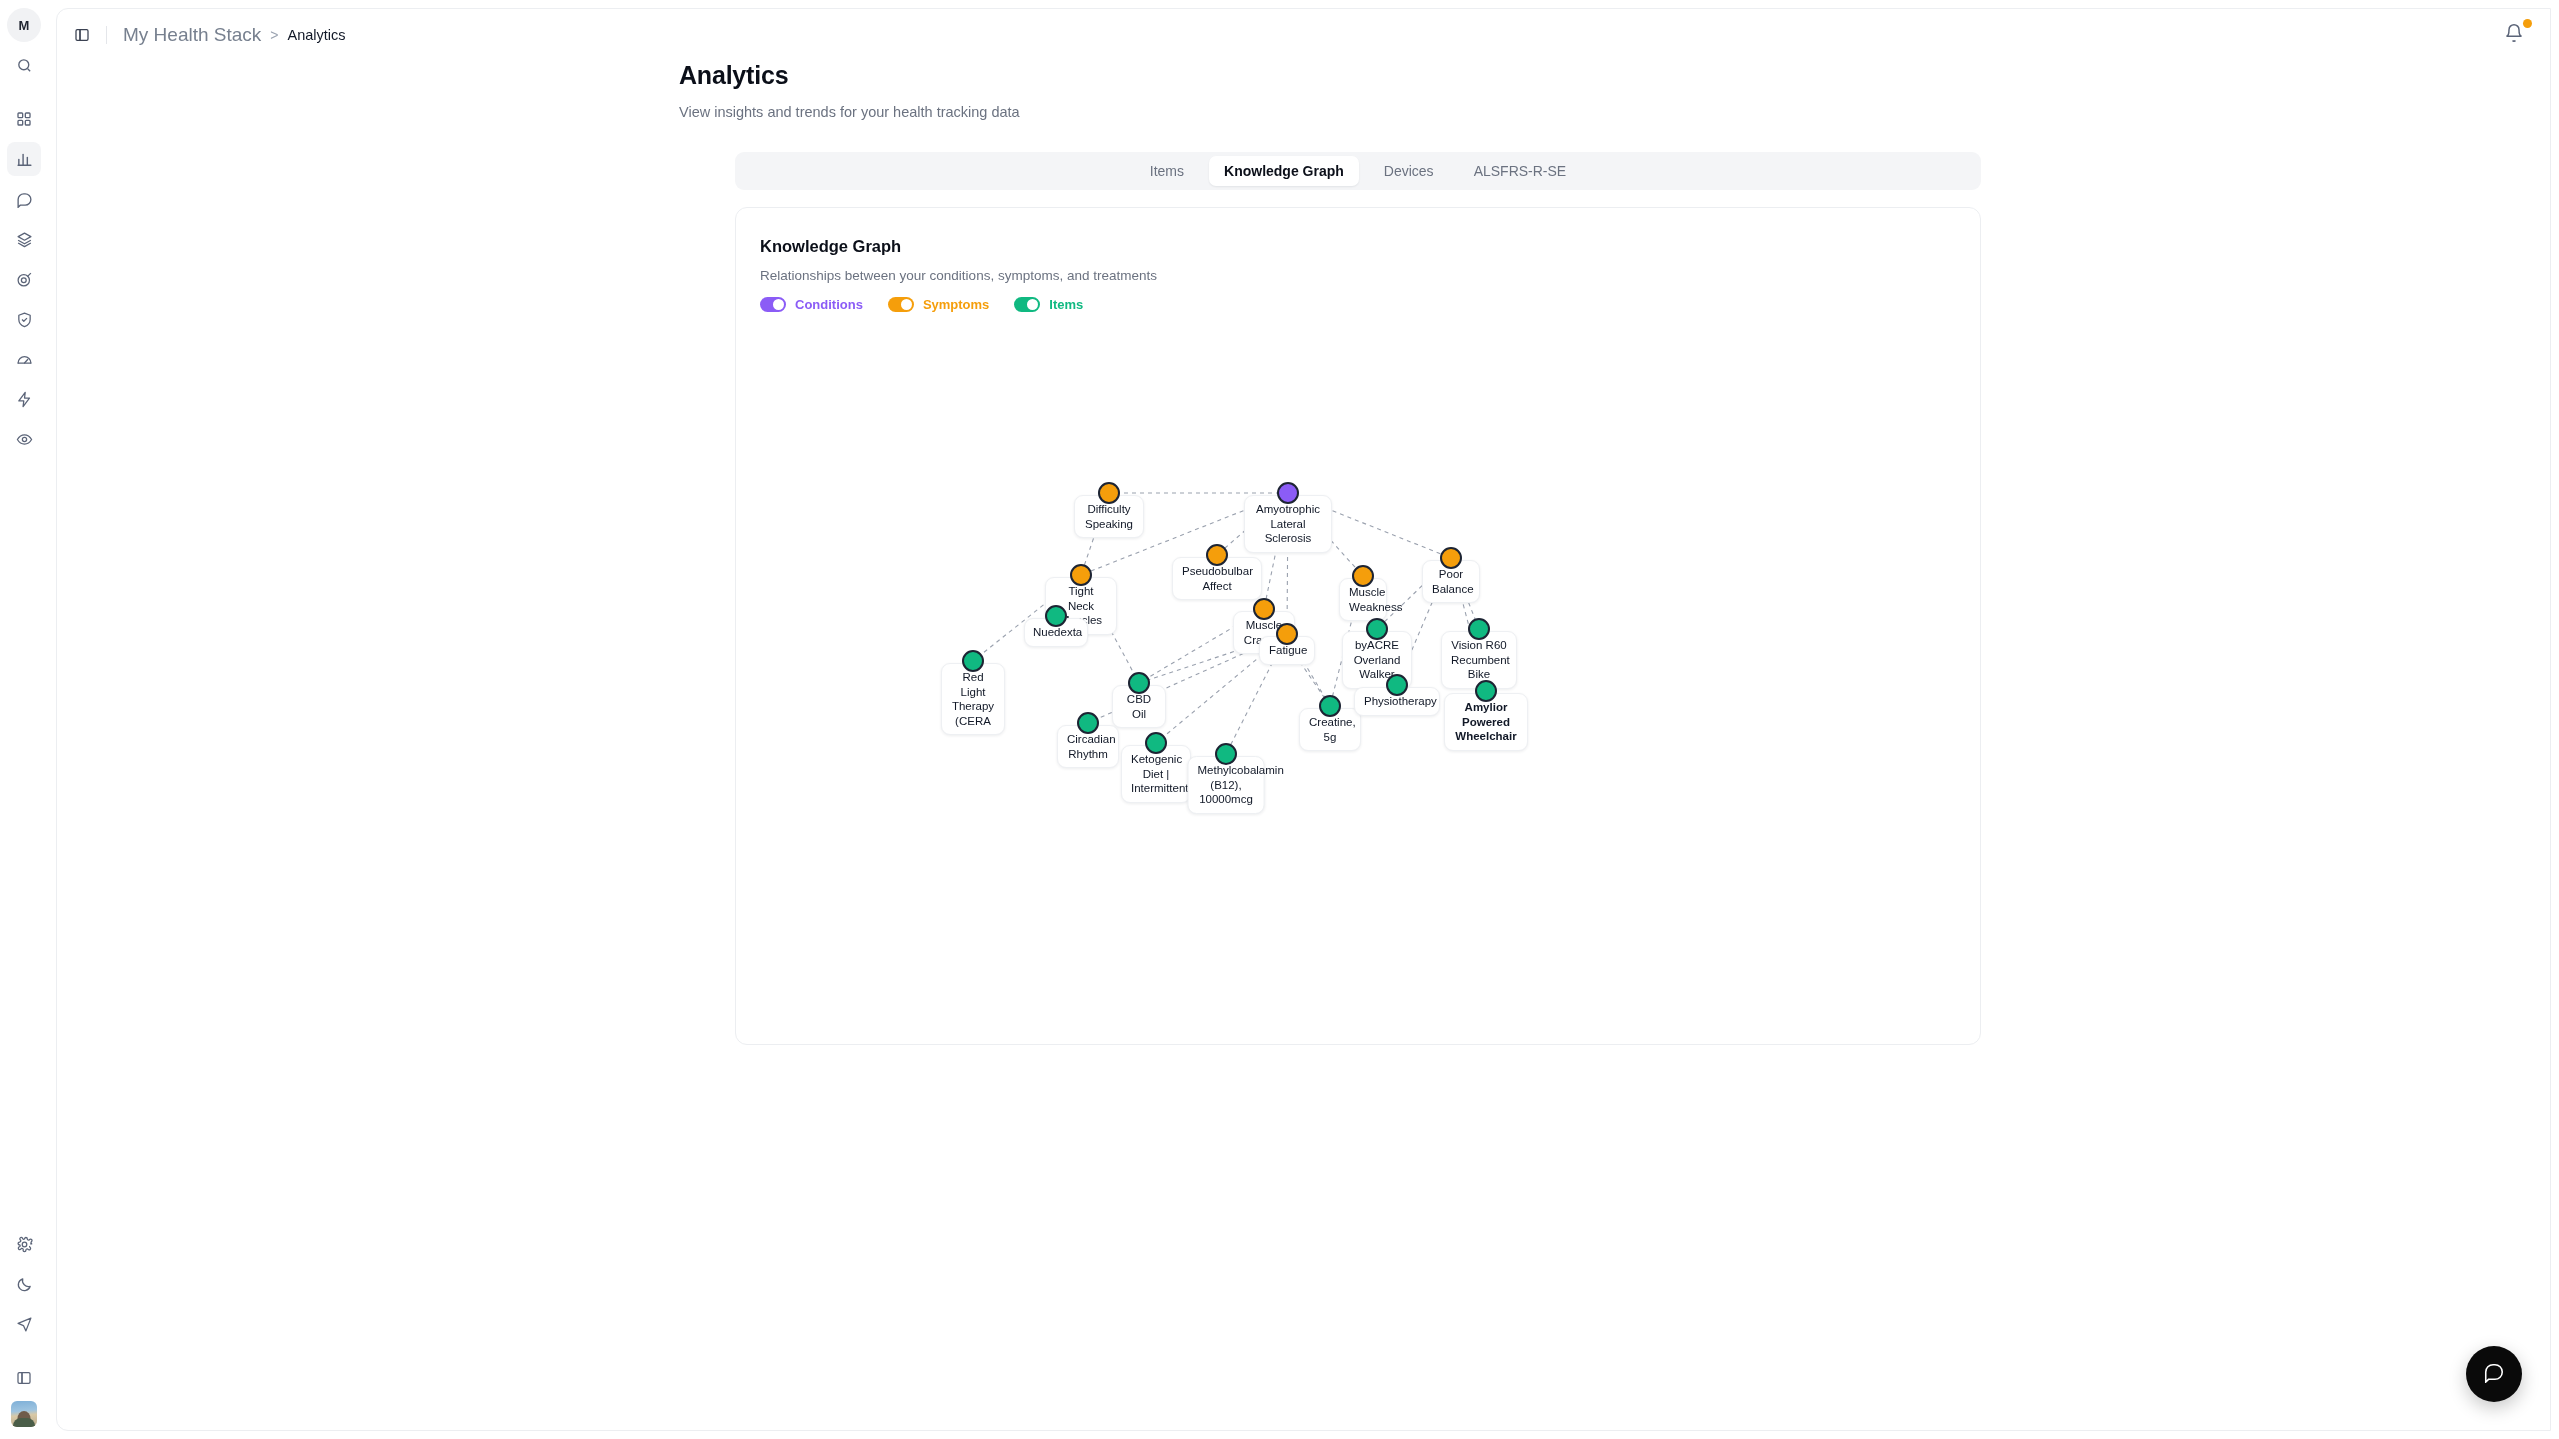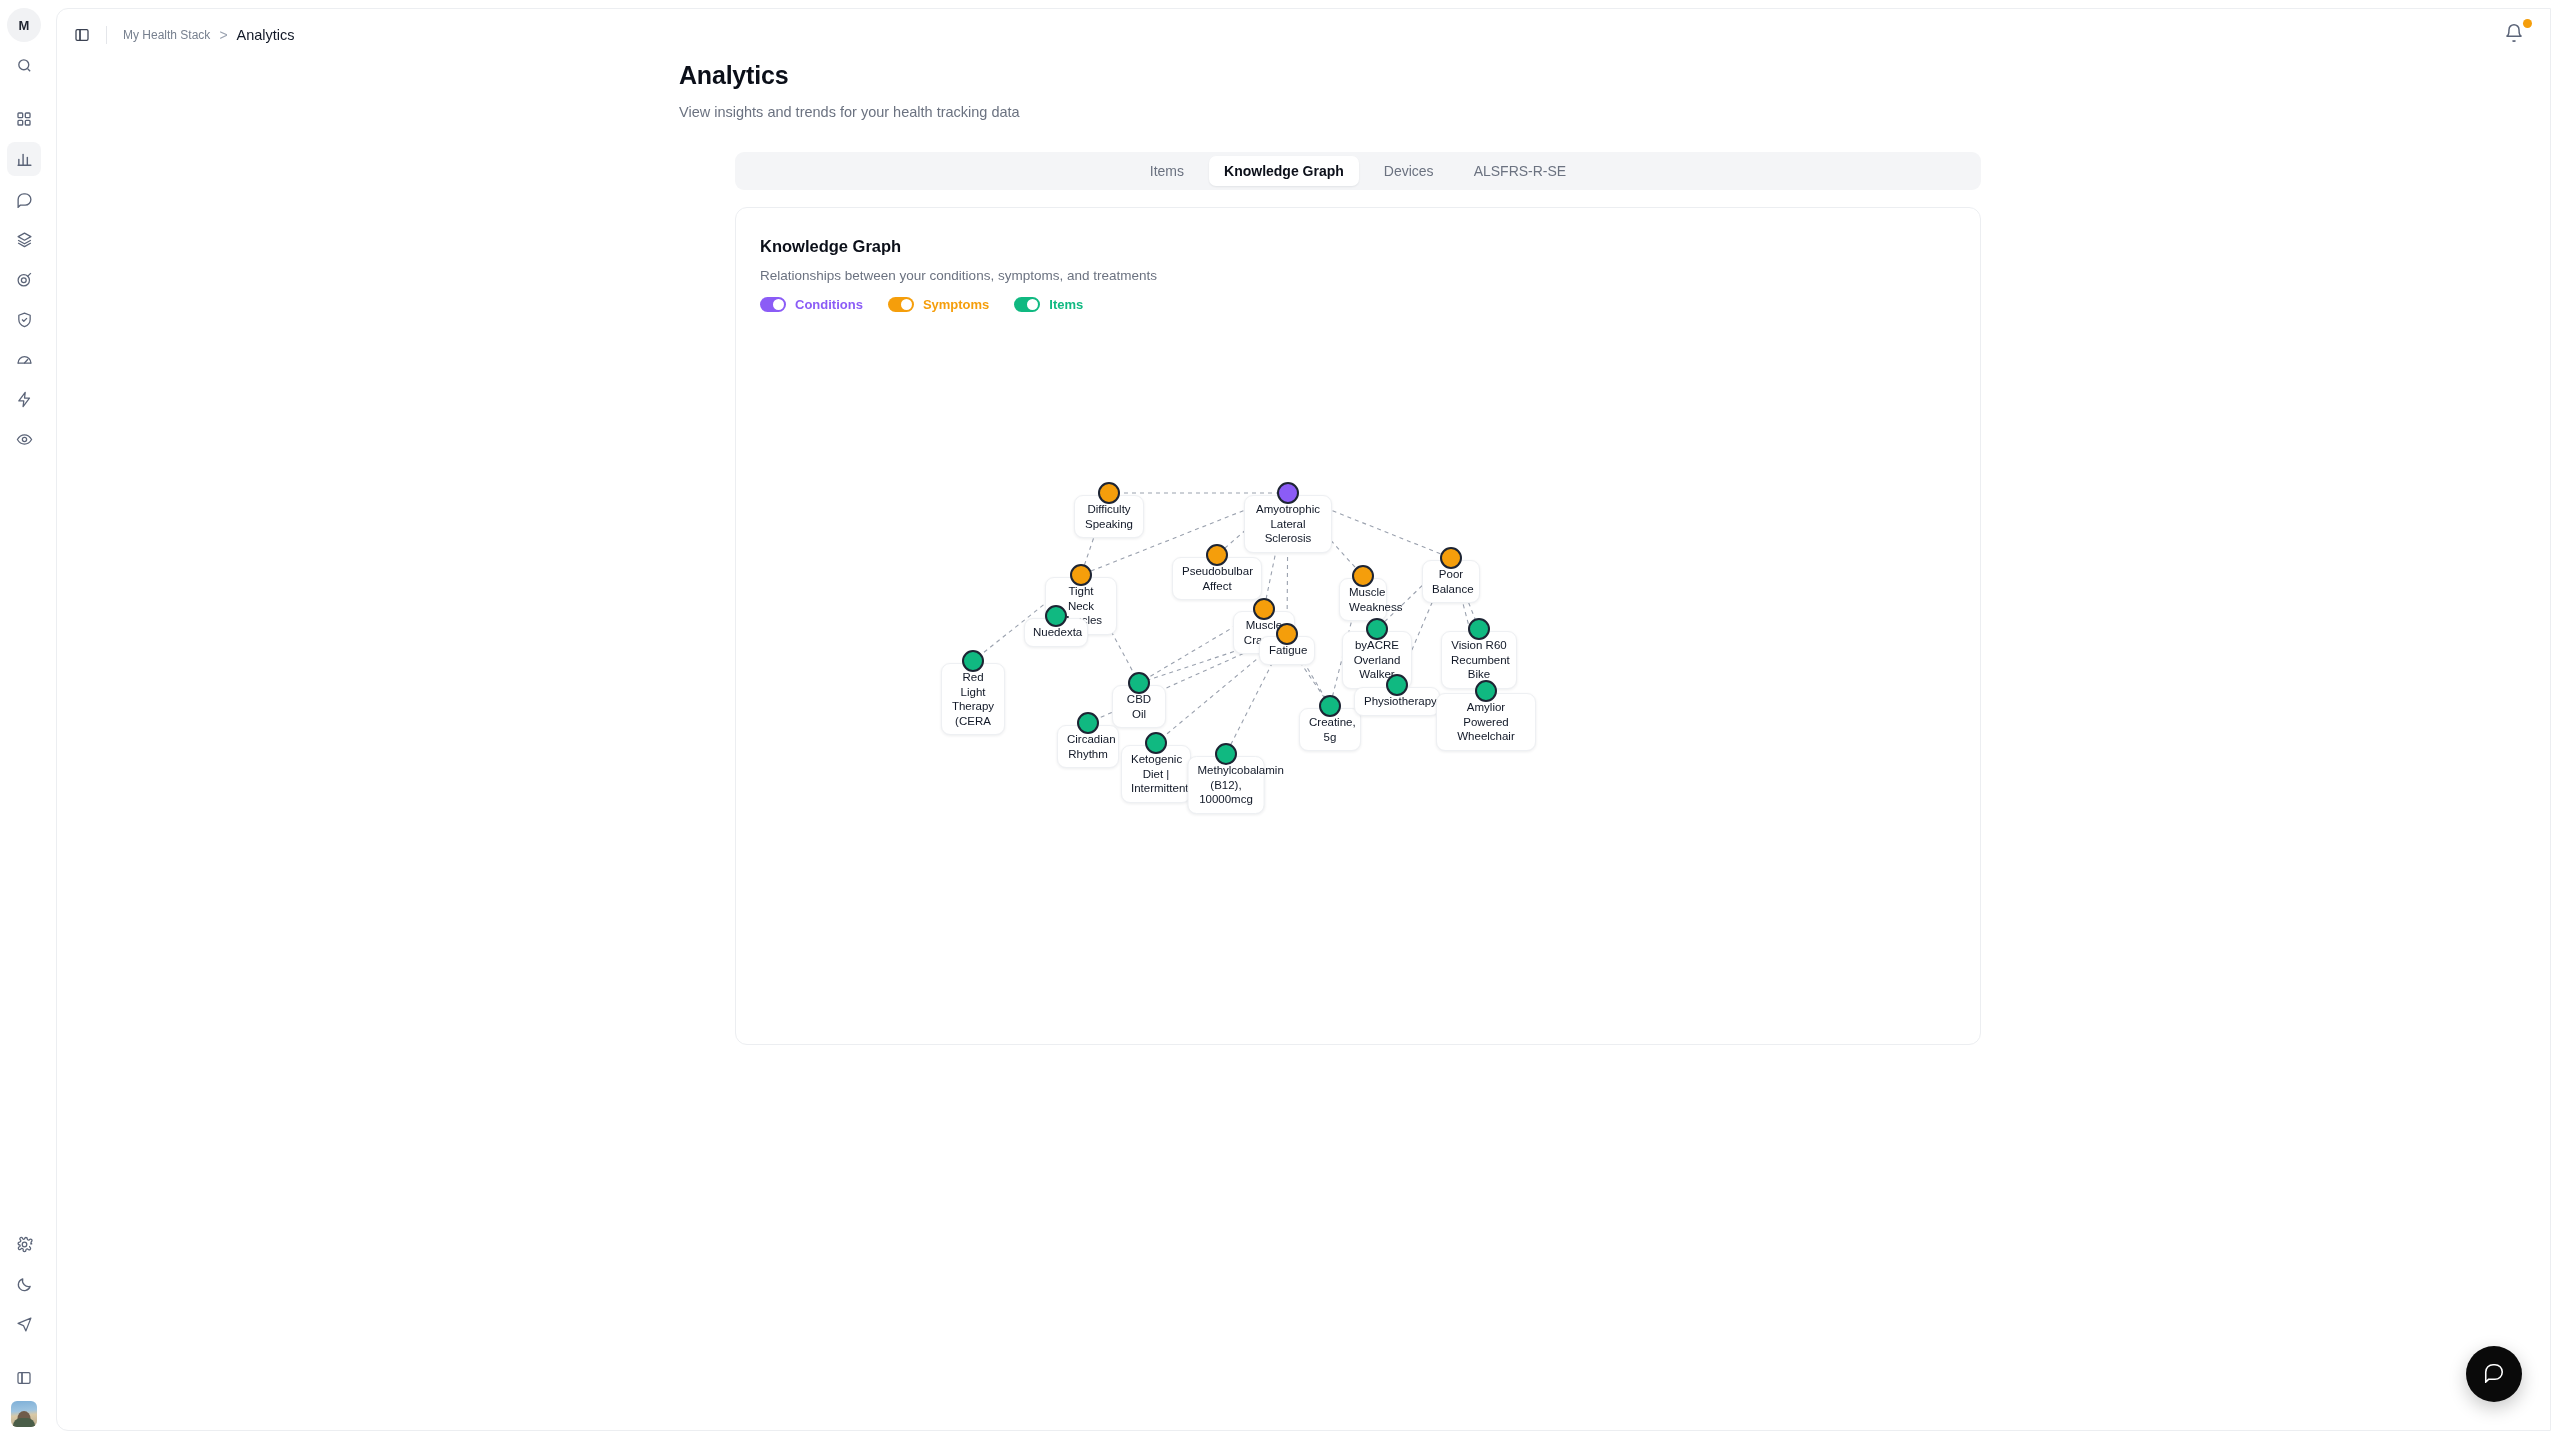--- a/index.html
+++ b/index.html
@@ -57,21 +57,21 @@
     overflow: hidden;
   }
 
   
   #topbar {
     position: absolute; left: 0; top: 0; width: 100%; height: 52px;
     display: flex; align-items: center; padding-left: 17px;
   }
   .tb-icon { color:#3b4252; display:flex; align-items:center; }
   .tb-div { width:1px; height:18px; background:#e4e6ea; margin:0 16px; }
-  .crumb { font-size: 12px; color: #77808f; }
+  .crumb { font-size: 19px; color: #77808f; }
   .crumb-sep { font-size: 14px; color: #9aa2b0; margin: 0 9px; }
   .crumb-cur { font-size: 14.5px; color: #111827; }
   #bell-wrap {
     position:absolute; right: 22px; top: 14px;
     width: 24px; height: 24px; color:#5b6478;
   }
   #bell-dot {
     position:absolute; right: 18px; top: 10px;
     width: 9px; height: 9px; border-radius: 50%; background:#f59e0b;
   }
@@ -406,21 +406,21 @@
           <div class="lbl" style="left: 0px; top: 2px; width: 86px;">Physiotherapy</div>
           <div class="dot" style="background: rgb(16, 185, 129);"></div>
         </div>
         <div class="node" style="left: 743px; top: 296px;">
           <div class="lbl" style="left: 0px; top: 2px; width: 76px;">Vision R60
 Recumbent
 Bike</div>
           <div class="dot" style="background: rgb(16, 185, 129);"></div>
         </div>
         <div class="node" style="left: 750px; top: 358px;">
-          <div class="lbl" style="left: 0px; top: 2px; width: 100px;">Amylior
+          <div class="lbl" style="left: 0px; top: 2px; width: 84px; font-weight: bold;">Amylior
 Powered
 Wheelchair</div>
           <div class="dot" style="background: rgb(16, 185, 129);"></div>
         </div>
       </div>
   </div>
 
   <div id="fab">
     <span>
       <svg width="22" height="22" viewBox="0 0 24 24" fill="none" stroke="currentColor" stroke-width="1.7">

